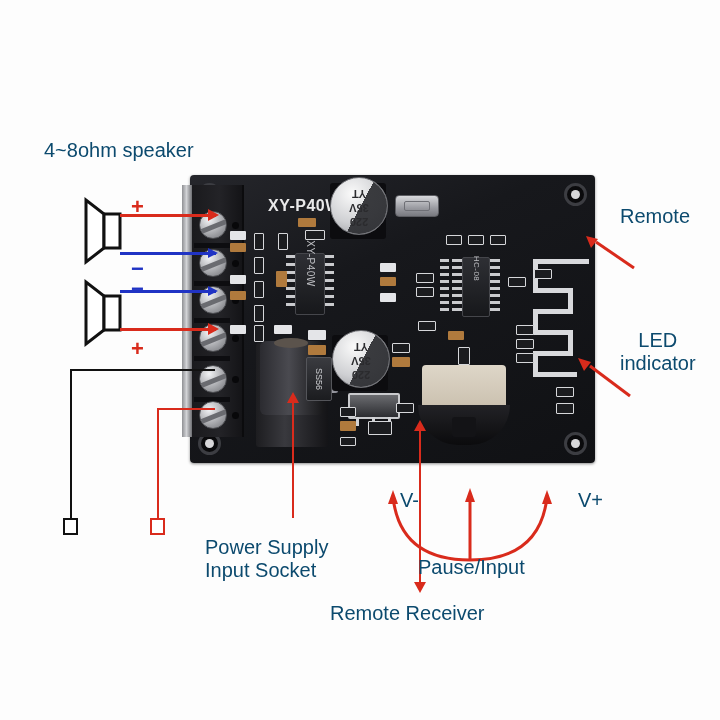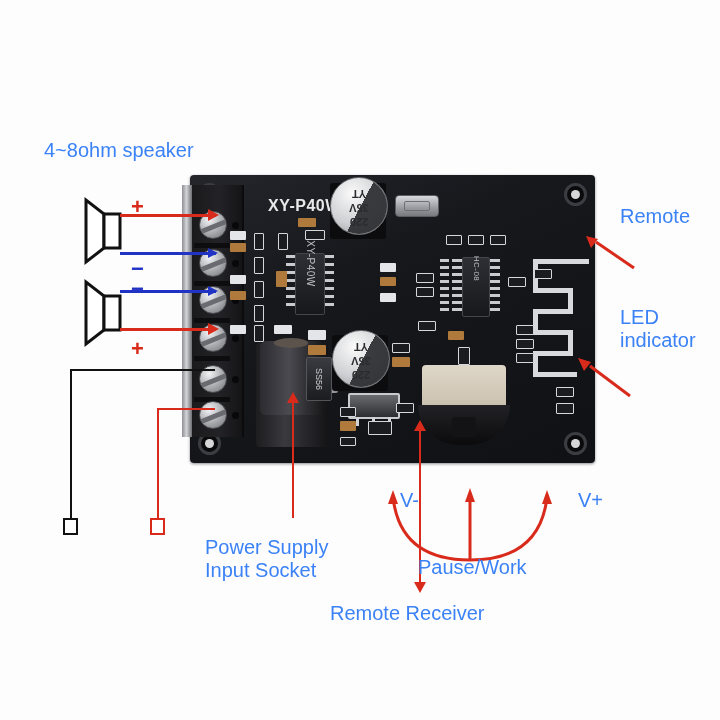--- a/index.html
+++ b/index.html
@@ -8,21 +8,21 @@
 
   #stage{position:absolute;inset:0;width:720px;height:720px;background:#fdfdfd;}
 
   
   .title{
     position:absolute;left:0;top:34px;width:720px;text-align:center;
     color:#e02b20;font-weight:bold;font-size:25px;letter-spacing:.2px;
   }
 
   
-  .lbl{position:absolute;color:#3b82f6;font-size:20px;line-height:23px;white-space:pre-line;}
+  .lbl{position:absolute;color:#0c4a6e;font-size:20px;line-height:23px;white-space:pre-line;}
   .lbl-box{
     position:absolute;border:2px solid #111;background:#fff;
     color:#2e7fc1;font-size:19px;line-height:24px;padding:3px 6px 4px 6px;text-align:center;
   }
 
   
   .wire{position:absolute;}
   .h{height:3px;}
   .v{width:3px;}
   .red{background:#d92b1c;}
@@ -397,22 +397,22 @@
 
   <div class="wire v red thinv" style="left:419px;top:428px;height:78px;"></div>
   <div class="arw u" style="left:414px;top:420px;"></div>
   <div class="wire v red thinv" style="left:419px;top:506px;height:0px;"></div>
 
   <div class="wire v red thinv" style="left:419px;top:506px;height:78px;"></div>
   <div class="arw d" style="left:414px;top:582px;"></div>
 
   <div class="lbl" style="left:44px;top:139px;">4~8ohm speaker</div>
   <div class="lbl" style="left:620px;top:205px;">Remote</div>
-  <div class="lbl" style="left:620px;top:306px;">LED
+  <div class="lbl" style="left:620px;top:329px;text-align:center;">LED
 indicator</div>
   <div class="lbl" style="left:330px;top:602px;">Remote Receiver</div>
   <div class="lbl" style="left:205px;top:536px;">Power Supply
 Input Socket</div>
-  <div class="lbl" style="left:418px;top:556px;">Pause/Work</div>
+  <div class="lbl" style="left:418px;top:556px;">Pause/Input</div>
   <div class="lbl" style="left:400px;top:489px;">V-</div>
   <div class="lbl" style="left:578px;top:489px;">V+</div>
 
 </div>
 
 </body></html>

